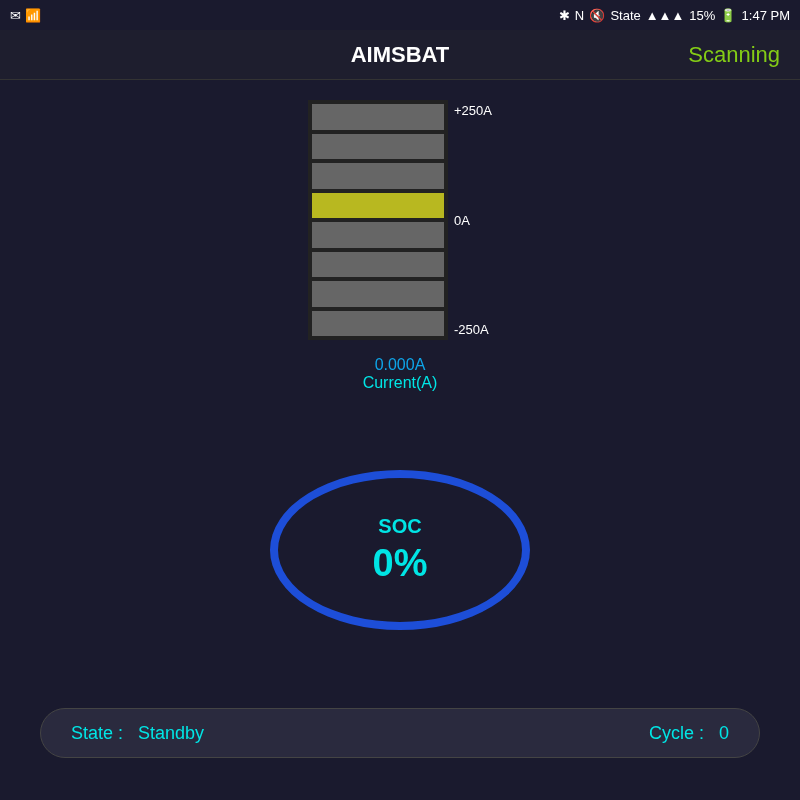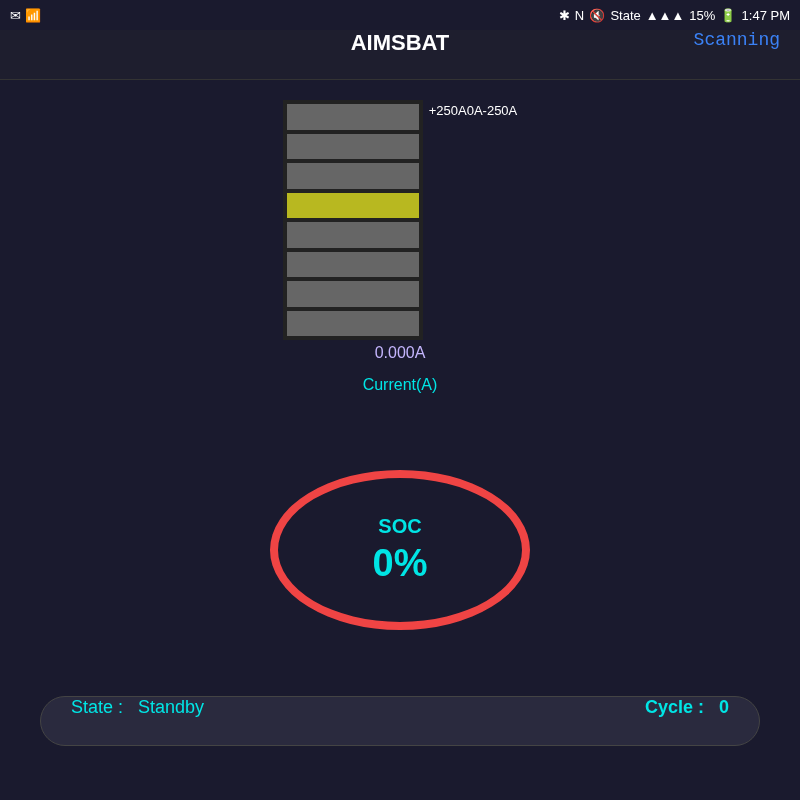--- a/index.html
+++ b/index.html
@@ -37,40 +37,39 @@
       gap: 5px;
       font-size: 13px;
     }
 
     
     #app-header {
       width: 800px;
       height: 50px;
       background: #1e1e2e;
       display: flex;
-      align-items: flex-start;
+      align-items: center;
       justify-content: space-between;
       padding: 0 20px;
       border-bottom: 1px solid #333;
     }
 
     #app-title {
       color: white;
       font-size: 22px;
       font-weight: bold;
       position: absolute;
       left: 50%;
       transform: translateX(-50%);
     }
 
     #scanning-label {
-      color: #3b82f6;
-      font-size: 18px;
+      color: #84cc16;
+      font-size: 22px;
       margin-left: auto;
-      font-family: Liberation Mono, monospace;
     }
 
     
     #main-content {
       width: 800px;
       height: 720px;
       background: #1a1a2e;
       display: flex;
       flex-direction: column;
       align-items: center;
@@ -119,61 +118,61 @@
     .bar-segment.active-yellow {
       background: #b8b820;
     }
 
     .bar-segment.active-red {
       background: #dd0000;
     }
 
     .axis-labels {
       display: flex;
-      flex-direction: row;
+      flex-direction: column;
       justify-content: space-between;
       height: 240px;
       padding: 4px 0;
       margin-left: 6px;
     }
 
     .axis-label {
       color: white;
       font-size: 13px;
       line-height: 1;
     }
 
     .gauge-value {
-      color: #c4b5fd;
+      color: #0ea5e9;
       font-size: 16px;
-      margin-top: 4px;
+      margin-top: 16px;
       text-align: center;
     }
 
     .gauge-unit {
       color: #00e5e5;
       font-size: 16px;
       text-align: right;
-      margin-top: 14px;
+      margin-top: 0;
     }
 
     
     #soc-container {
       display: flex;
       align-items: center;
       justify-content: center;
       width: 100%;
       height: 260px;
       margin-top: 20px;
     }
 
     #soc-circle {
       width: 260px;
       height: 160px;
-      border: 8px solid #ef4444;
+      border: 8px solid #1d4ed8;
       border-radius: 50%;
       display: flex;
       flex-direction: column;
       align-items: center;
       justify-content: center;
       background: transparent;
     }
 
     #soc-label {
       color: #00e5e5;
@@ -188,36 +187,35 @@
       margin-top: 4px;
     }
 
     
     #status-bottom {
       width: 90%;
       height: 50px;
       background: #2a2a3e;
       border-radius: 25px;
       display: flex;
-      align-items: flex-start;
+      align-items: center;
       justify-content: space-between;
       padding: 0 30px;
       border: 1px solid #444;
-      margin-top: 16px;
+      margin-top: 28px;
     }
 
     #state-label {
       color: #00e5e5;
       font-size: 18px;
     }
 
     #cycle-label {
       color: #00e5e5;
       font-size: 18px;
-      font-weight: bold;
     }
   </style>
 </head>
 <body>
 
 <div id="status-bar">
   <div class="left-icons">
     <span>✉</span>
     <span>📶</span>
   </div>

